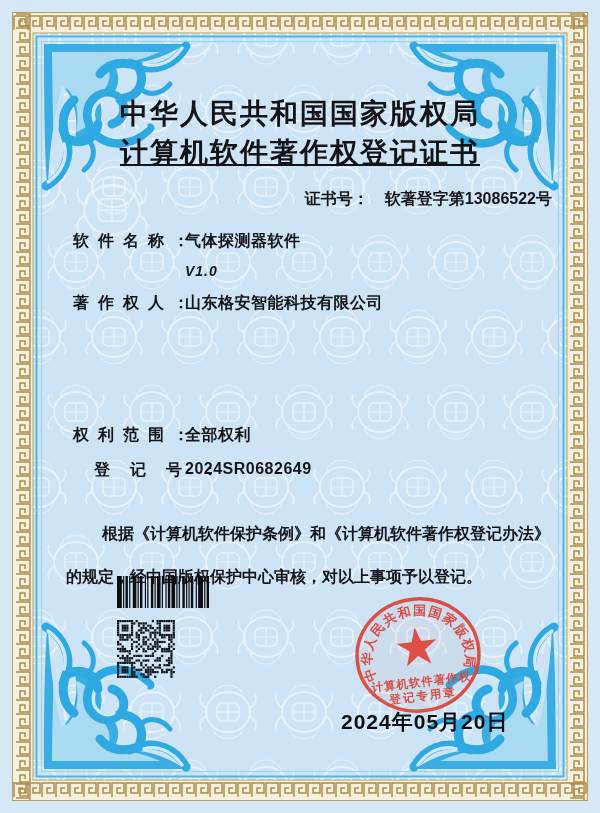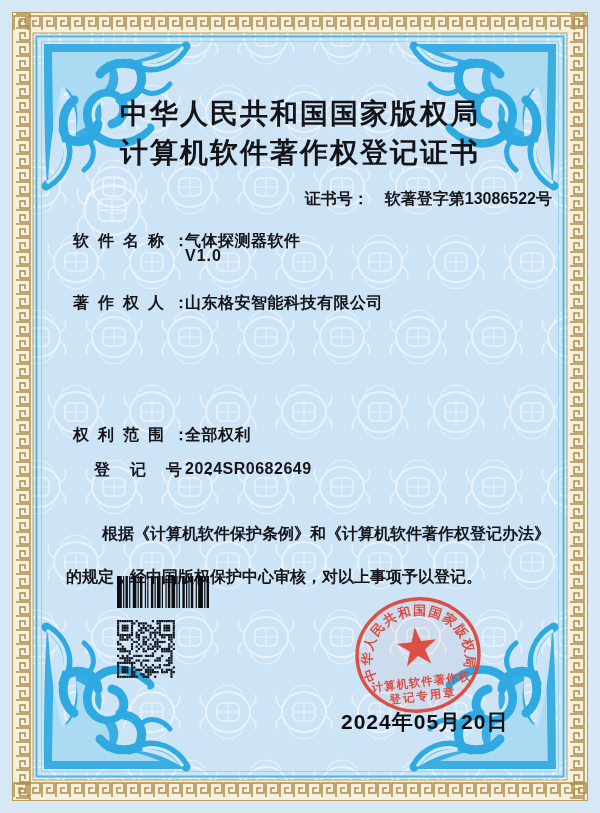--- a/index.html
+++ b/index.html
@@ -2,30 +2,30 @@
 <html><head>
 <meta charset="utf-8">
 <style>
   html,body{margin:0;padding:0;background:#eee;}
   .page{position:relative;width:600px;height:813px;background:#f97316;overflow:hidden;
         font-family:"Liberation Sans","DejaVu Sans",sans-serif;color:#15151a;}
   .bg{position:absolute;left:0;top:0;width:600px;height:813px;}
   .title{position:absolute;width:100%;text-align:center;font-weight:900;
          font-size:28px;letter-spacing:2px;color:#141418;white-space:nowrap;}
   .title1{top:95px;}
-  .title2{top:134px;}
+  .title2{top:134px;text-decoration:underline;}
   .certno{position:absolute;top:189px;right:48px;font-size:16px;font-weight:bold;white-space:nowrap;}
   .certno .gap{display:inline-block;width:16px;}
   .row{position:absolute;left:73px;font-size:16px;font-weight:bold;white-space:nowrap;height:20px;}
   .row .lbl{display:inline-block;}
   .ls-wide{letter-spacing:9px;}
   .ls-xwide{letter-spacing:20px;margin-left:21px;}
   .ls-tight{letter-spacing:1px;}
   .row .val{position:absolute;left:112px;top:0;letter-spacing:0.5px;}
-  .version{position:absolute;left:185px;top:247px;font-size:16px;font-weight:bold;letter-spacing:1px;}
+  .version{position:absolute;left:185px;top:263px;font-size:14px;font-weight:bold;letter-spacing:1px;font-style:italic;}
   .statement{position:absolute;left:66px;top:496px;width:484px;font-size:16px;font-weight:bold;
              line-height:43px;text-indent:36px;}
   .barcode{position:absolute;left:117px;top:576px;}
   .qr{position:absolute;left:117px;top:620px;}
   .sealbox{position:absolute;left:346px;top:588px;opacity:0.93;}
   .date{position:absolute;left:341px;top:708px;font-size:21px;font-weight:bold;letter-spacing:1px;color:#101014;}
   .curl{fill:none;stroke:#2fa9e1;stroke-width:9;stroke-linecap:round;}
   .curl-s{fill:none;stroke:#2fa9e1;stroke-width:5;stroke-linecap:round;}
   .curl2{fill:none;stroke:#cdeaf8;stroke-width:3.5;stroke-linecap:round;}
   .sealtxt{font-weight:bold;fill:#d84338;text-anchor:middle;}

